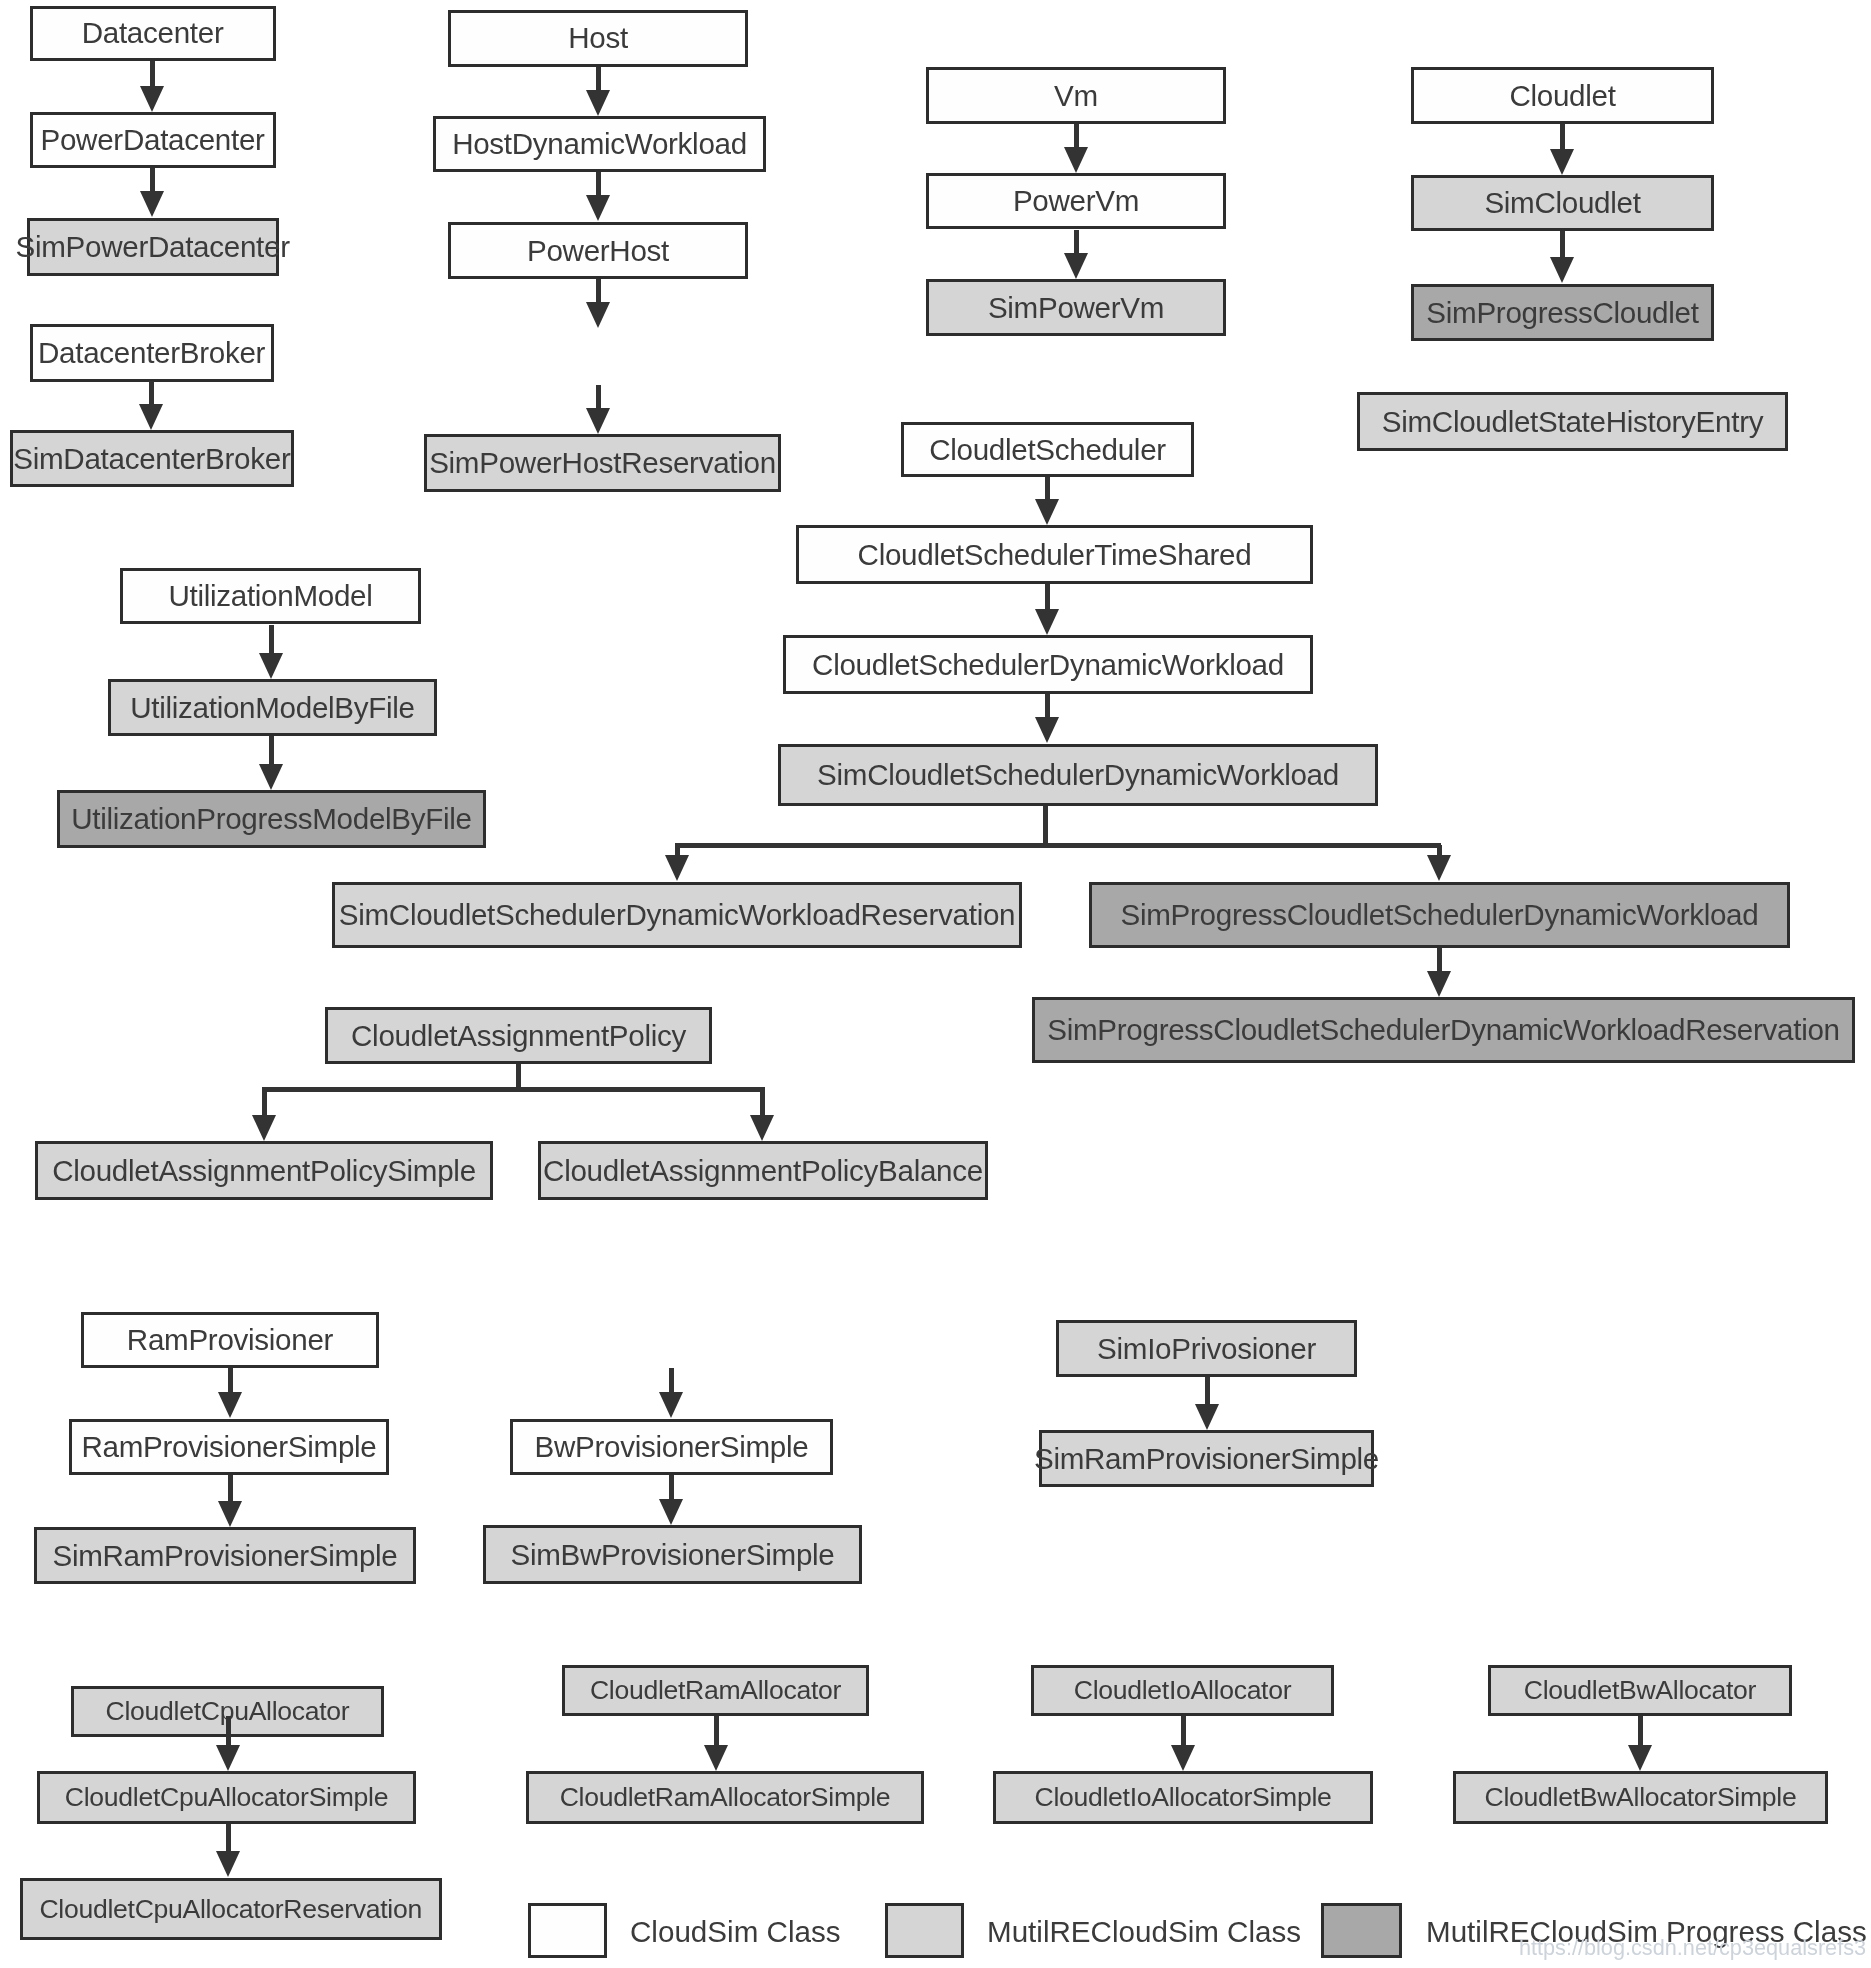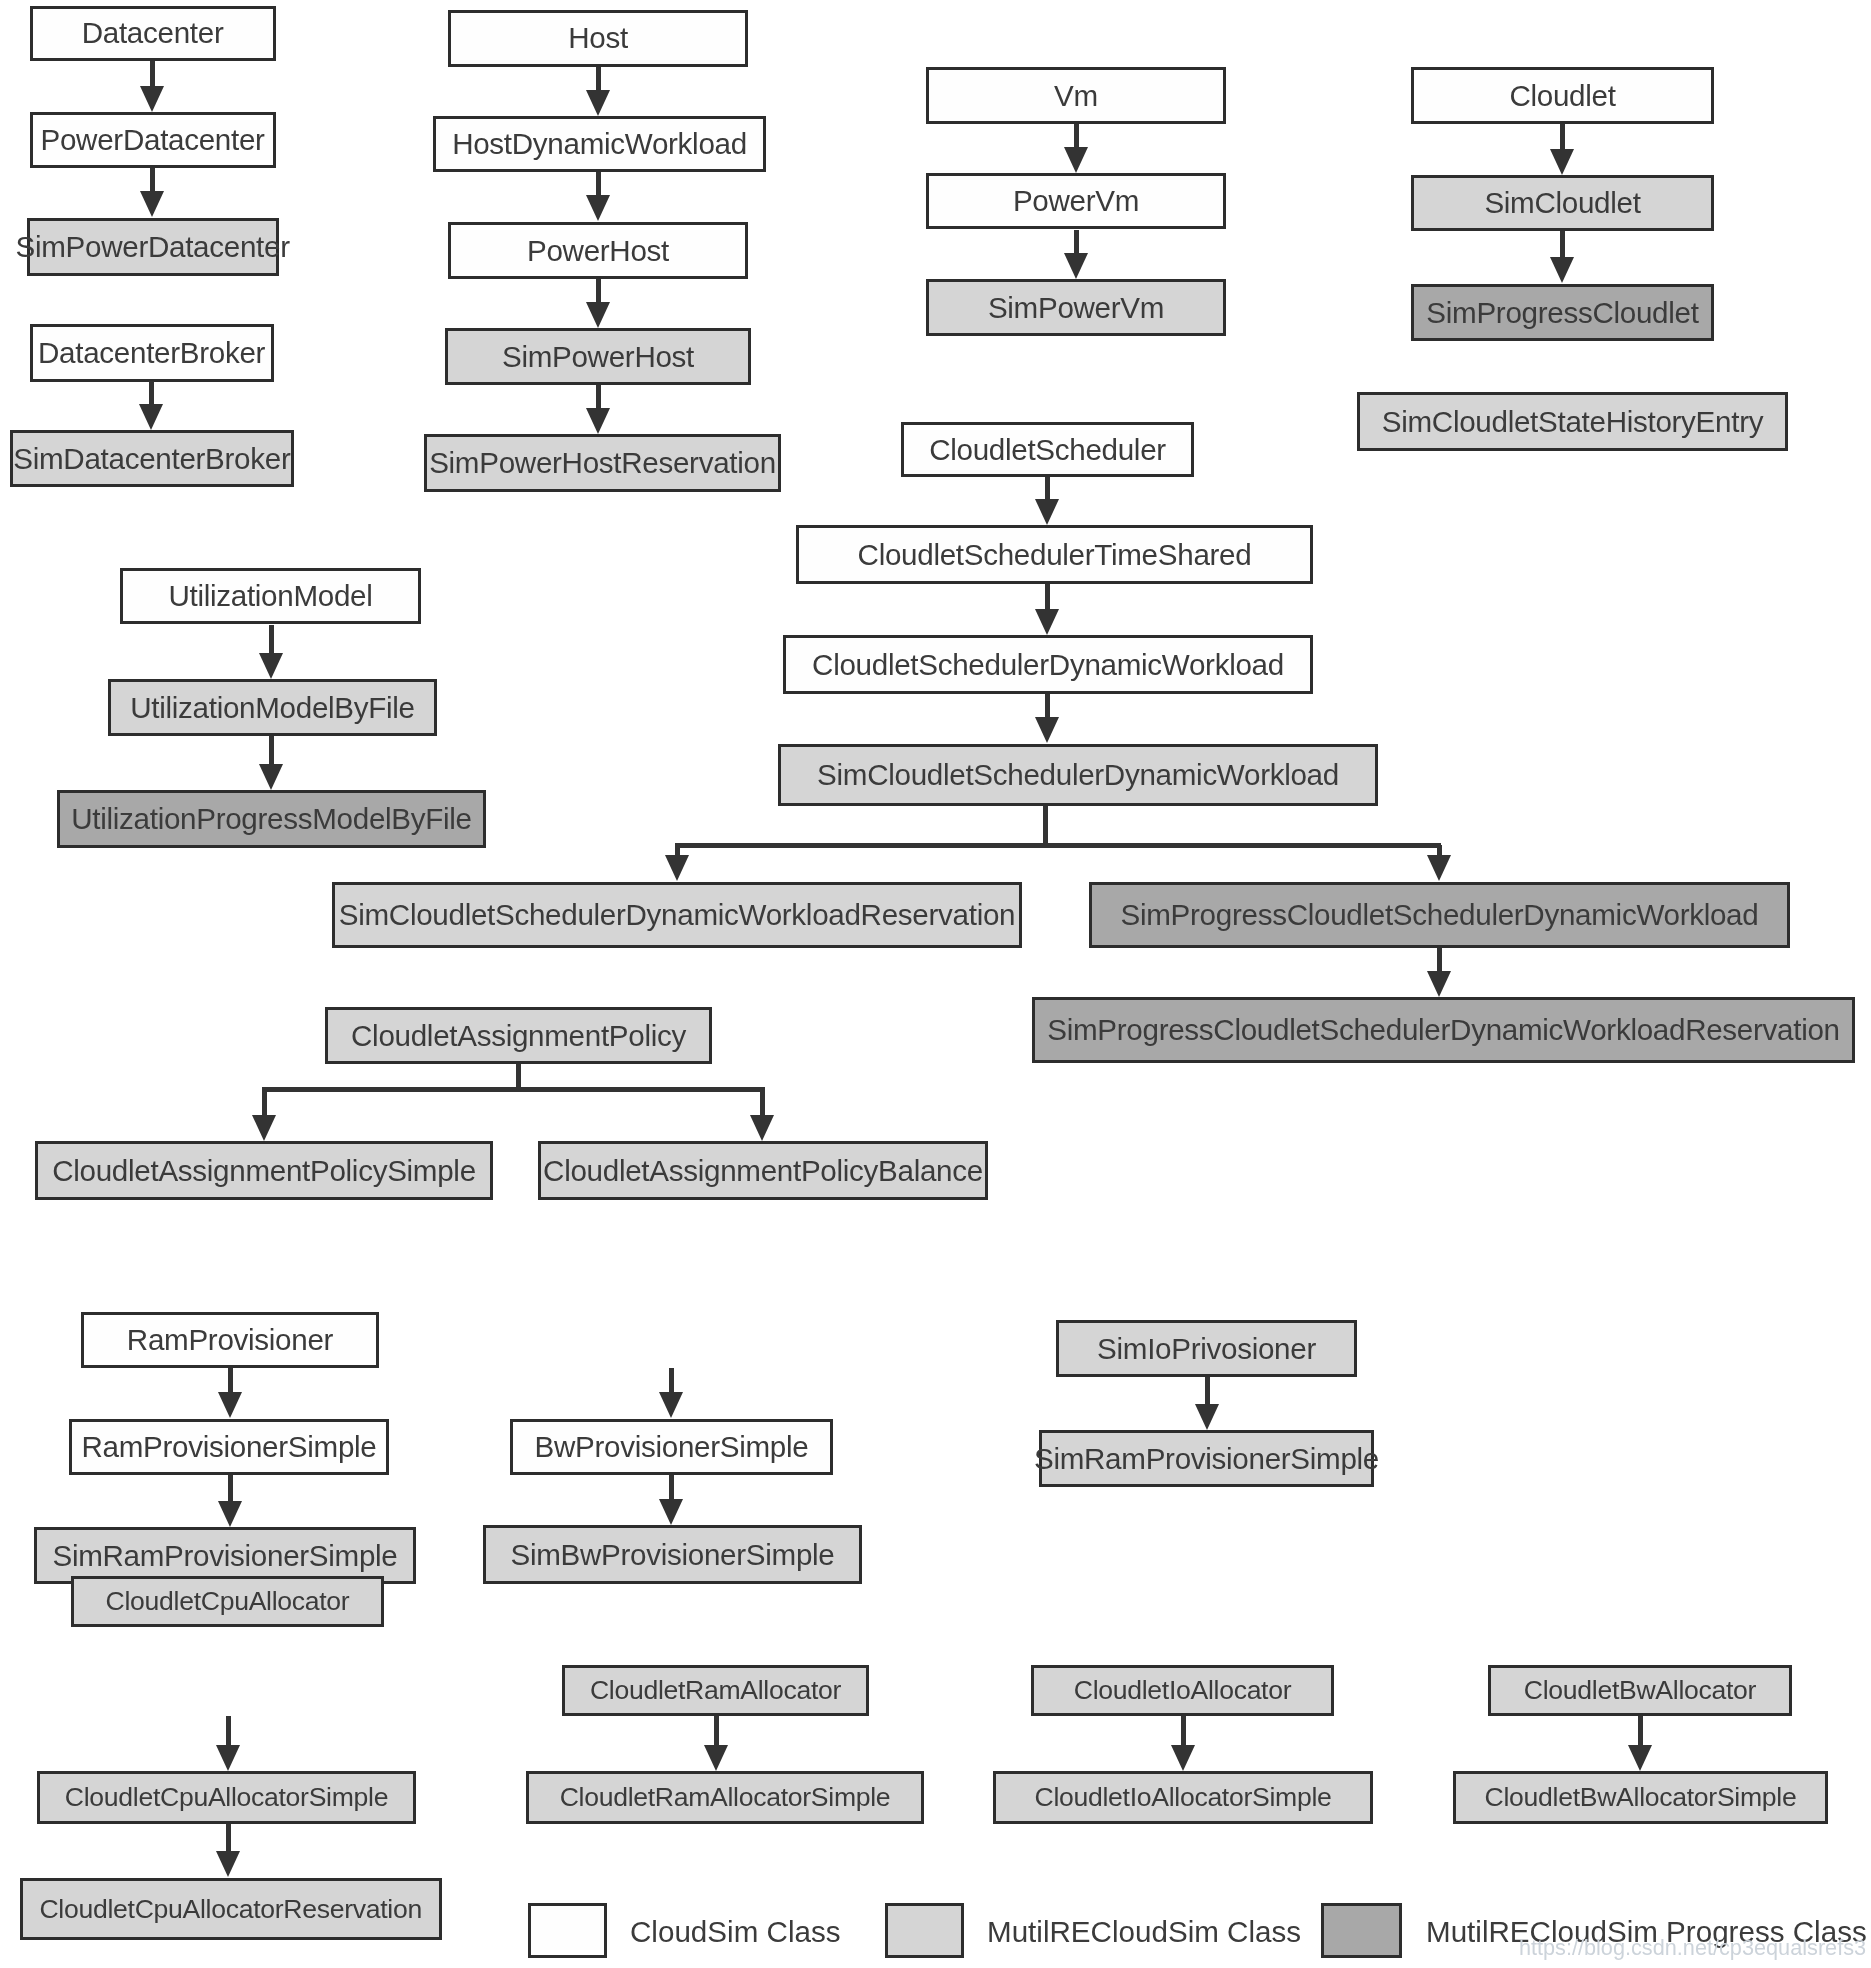--- a/index.html
+++ b/index.html
@@ -51,21 +51,20 @@
   <div class="box white" style="left:29.6px;top:324px;width:244px;height:58px">DatacenterBroker</div>
   <div class="varrow" style="left:149px;top:381px;height:22.7px"></div>
   <div class="box light" style="left:9.9px;top:430px;width:284px;height:57px">SimDatacenterBroker</div>
 
   <div class="box white" style="left:448px;top:9.9px;width:300px;height:57px">Host</div>
   <div class="varrow" style="left:596px;top:67px;height:22.7px"></div>
   <div class="box white" style="left:433px;top:116px;width:333px;height:56px">HostDynamicWorkload</div>
   <div class="varrow" style="left:596px;top:172px;height:22.7px"></div>
   <div class="box white" style="left:448px;top:222px;width:300px;height:57px">PowerHost</div>
   <div class="varrow" style="left:596px;top:279px;height:22.7px"></div>
-  <div class="box light" style="left:445px;top:328px;width:306px;height:57px">SimPowerHost</div>
   <div class="varrow" style="left:596px;top:385px;height:22.7px"></div>
   <div class="box light" style="left:424px;top:434px;width:357px;height:58px">SimPowerHostReservation</div>
 
   <div class="box white" style="left:926px;top:67px;width:300px;height:57px">Vm</div>
   <div class="varrow" style="left:1074px;top:124px;height:22.7px"></div>
   <div class="box white" style="left:926px;top:173px;width:300px;height:56px">PowerVm</div>
   <div class="varrow" style="left:1074px;top:230px;height:22.7px"></div>
   <div class="box light" style="left:926px;top:279px;width:300px;height:57px">SimPowerVm</div>
 
   <div class="box white" style="left:1411px;top:67px;width:303px;height:57px">Cloudlet</div>
@@ -114,21 +113,21 @@
 
   <div class="varrow" style="left:669px;top:1368px;height:23.6px"></div>
   <div class="box white" style="left:510px;top:1419px;width:323px;height:56px">BwProvisionerSimple</div>
   <div class="varrow" style="left:669px;top:1475px;height:23.6px"></div>
   <div class="box light" style="left:483px;top:1525px;width:379px;height:59px">SimBwProvisionerSimple</div>
 
   <div class="box light" style="left:1056px;top:1320px;width:301px;height:57px">SimIoPrivosioner</div>
   <div class="varrow" style="left:1205px;top:1377px;height:26.6px"></div>
   <div class="box light" style="left:1039px;top:1430px;width:335px;height:57px">SimRamProvisionerSimple</div>
 
-  <div class="box light sm" style="left:71px;top:1576px;width:313px;height:51px">CloudletCpuAllocator</div>
+  <div class="box light sm" style="left:71px;top:1686px;width:313px;height:51px">CloudletCpuAllocator</div>
   <div class="varrow" style="left:226px;top:1716px;height:28.6px"></div>
   <div class="box light sm" style="left:37px;top:1771px;width:379px;height:53px">CloudletCpuAllocatorSimple</div>
   <div class="varrow" style="left:226px;top:1824px;height:26.6px"></div>
   <div class="box light sm" style="left:19.7px;top:1878px;width:422px;height:62px">CloudletCpuAllocatorReservation</div>
 
   <div class="box light sm" style="left:562px;top:1665px;width:307px;height:51px">CloudletRamAllocator</div>
   <div class="varrow" style="left:714px;top:1716px;height:28.6px"></div>
   <div class="box light sm" style="left:526px;top:1771px;width:398px;height:53px">CloudletRamAllocatorSimple</div>
 
   <div class="box light sm" style="left:1031px;top:1665px;width:303px;height:51px">CloudletIoAllocator</div>

